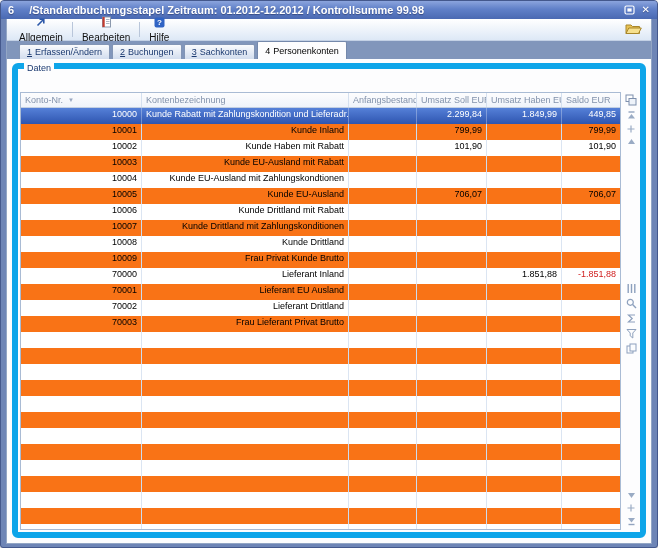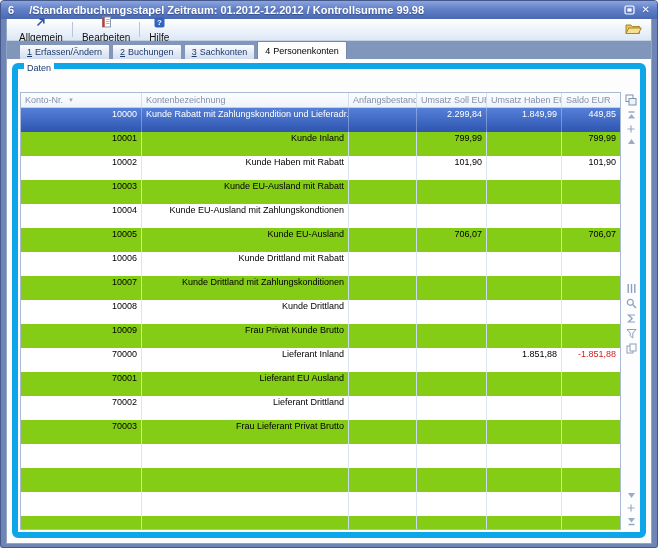--- a/index.html
+++ b/index.html
@@ -57,22 +57,22 @@
   
   .content{flex:1;padding:4px 5px 5px 5px;background:#fdfdfe;overflow:hidden;}
   .fieldset{position:relative;height:100%;border:6px solid #0ea5e9;border-radius:6px;padding:23px 2px 2px 2px;display:flex;}
   .legend{position:absolute;top:-6px;left:6px;background:#fdfdfe;color:#1b3a70;font-size:9px;line-height:11px;padding:0 3px;}
   
   .grid{flex:1;display:flex;flex-direction:column;border:1px solid #a9bbd4;background:#fff;overflow:hidden;}
   .grid-header{display:flex;height:15px;flex:0 0 15px;background:linear-gradient(#fdfdfe,#eff3fa);border-bottom:1px solid #c2cfe2;color:#8292ab;font-size:9px;}
   .hcell{display:flex;align-items:center;padding:0 4px;border-right:1px solid #d5e0ef;overflow:hidden;white-space:nowrap;}
   .sort{font-size:6px;color:#9aa8c0;margin-left:5px;line-height:6px;}
   .grid-body{flex:1;overflow:hidden;}
-  .grid-row{display:flex;height:24px;line-height:12px;font-size:9px;color:#000;}
-  .grid-row.alt{background:#84cc16;}
+  .grid-row{display:flex;height:16px;line-height:12px;font-size:9px;color:#000;}
+  .grid-row.alt{background:#f97316;}
   .grid-row.selected{background:linear-gradient(#5580d8,#2e55b0);color:#fff;}
   .cell{padding:0 4px;border-right:1px solid #dbe5f2;overflow:hidden;white-space:nowrap;}
   .grid-row.alt .cell{border-right-color:#cbdcf0;}
   .selected .cell{border-right-color:rgba(255,255,255,.3);}
   .c-konto{width:121px;text-align:right;}
   .c-bez{flex:1;text-align:right;}
   .c-anfang{width:68px;text-align:right;}
   .c-soll{width:70px;text-align:right;}
   .c-haben{width:75px;text-align:right;}
   .c-saldo{width:58px;text-align:right;}

